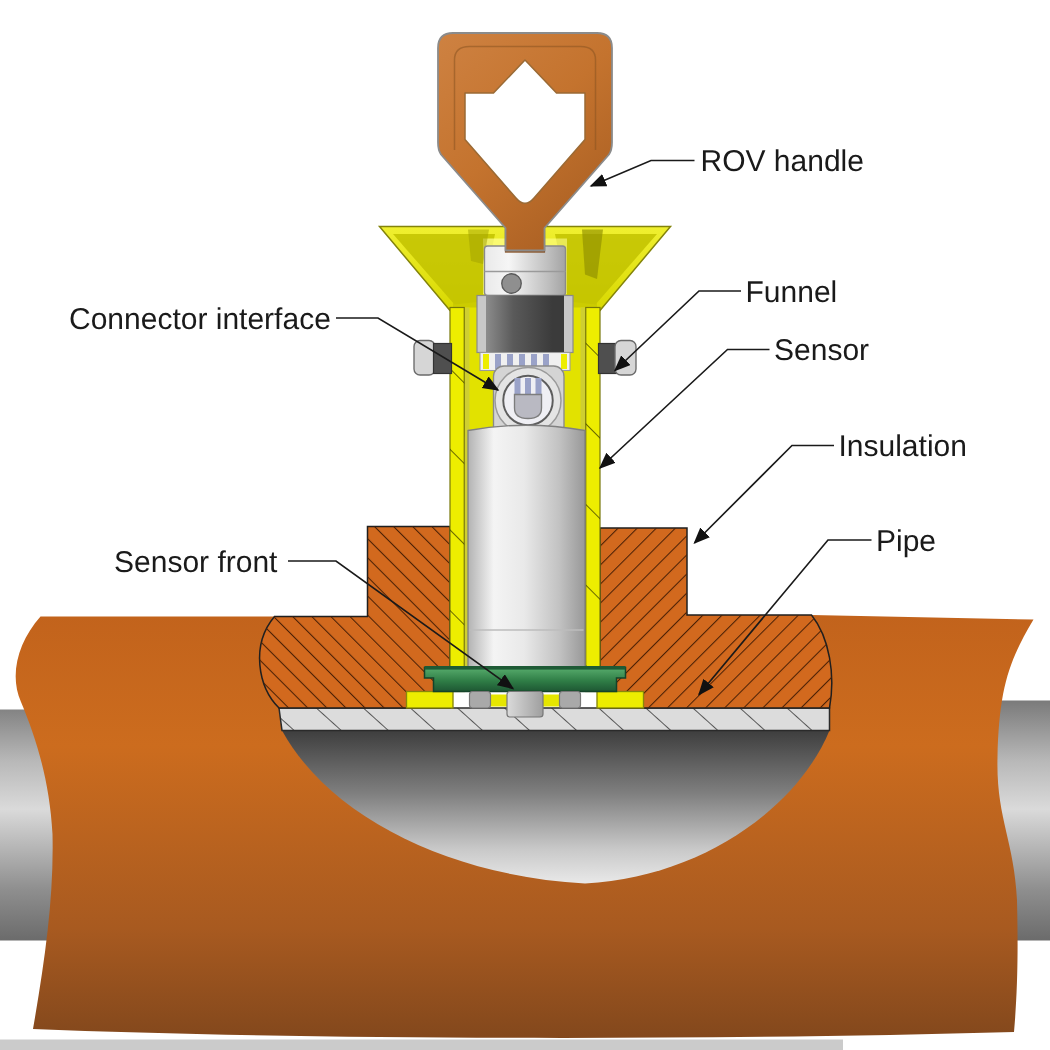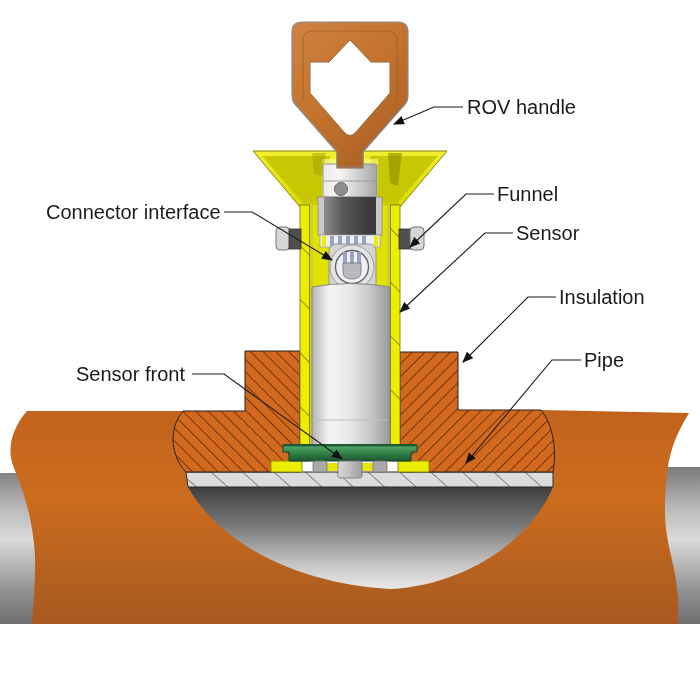--- a/index.html
+++ b/index.html
@@ -1,16 +1,16 @@
 <!DOCTYPE html>
 <html style="--handle_copper: #C4732E; --funnel_yellow: #EDED00; --funnel_yellow_dark: #C9C900; --insulation_orange: #D2691E; --insulation_hatch: #4A2005; --pipe_gray: #B8B8B8; --pipe_wall_gray: #DCDCDC; --sensor_gray: #D9D9D9; --sensor_front_green: #2F7D46; --connector_lavender: #9AA2C8; --label_text: #1A1A1A; --background: #FFFFFF;"><head>
 <meta charset="utf-8">
 <style>
   html,body{margin:0;padding:0;background:#fff;}
-  .stage{position:relative;width:700px;height:624px;background:var(--background,#fff);overflow:hidden;}
+  .stage{position:relative;width:700px;height:700px;background:var(--background,#fff);overflow:hidden;}
   svg{display:block;}
   .lbl{font-family:"Liberation Sans",sans-serif;font-size:20px;fill:var(--label_text,#1a1a1a);}
   .leader{stroke:var(--label_text,#1a1a1a);stroke-width:1.1;fill:none;}
   .outline{stroke:#1f1f1f;stroke-width:1;}
 </style>
 </head>
 <body>
 
 <div class="stage">
 <svg width="700" height="700" viewBox="0 0 700 700">

